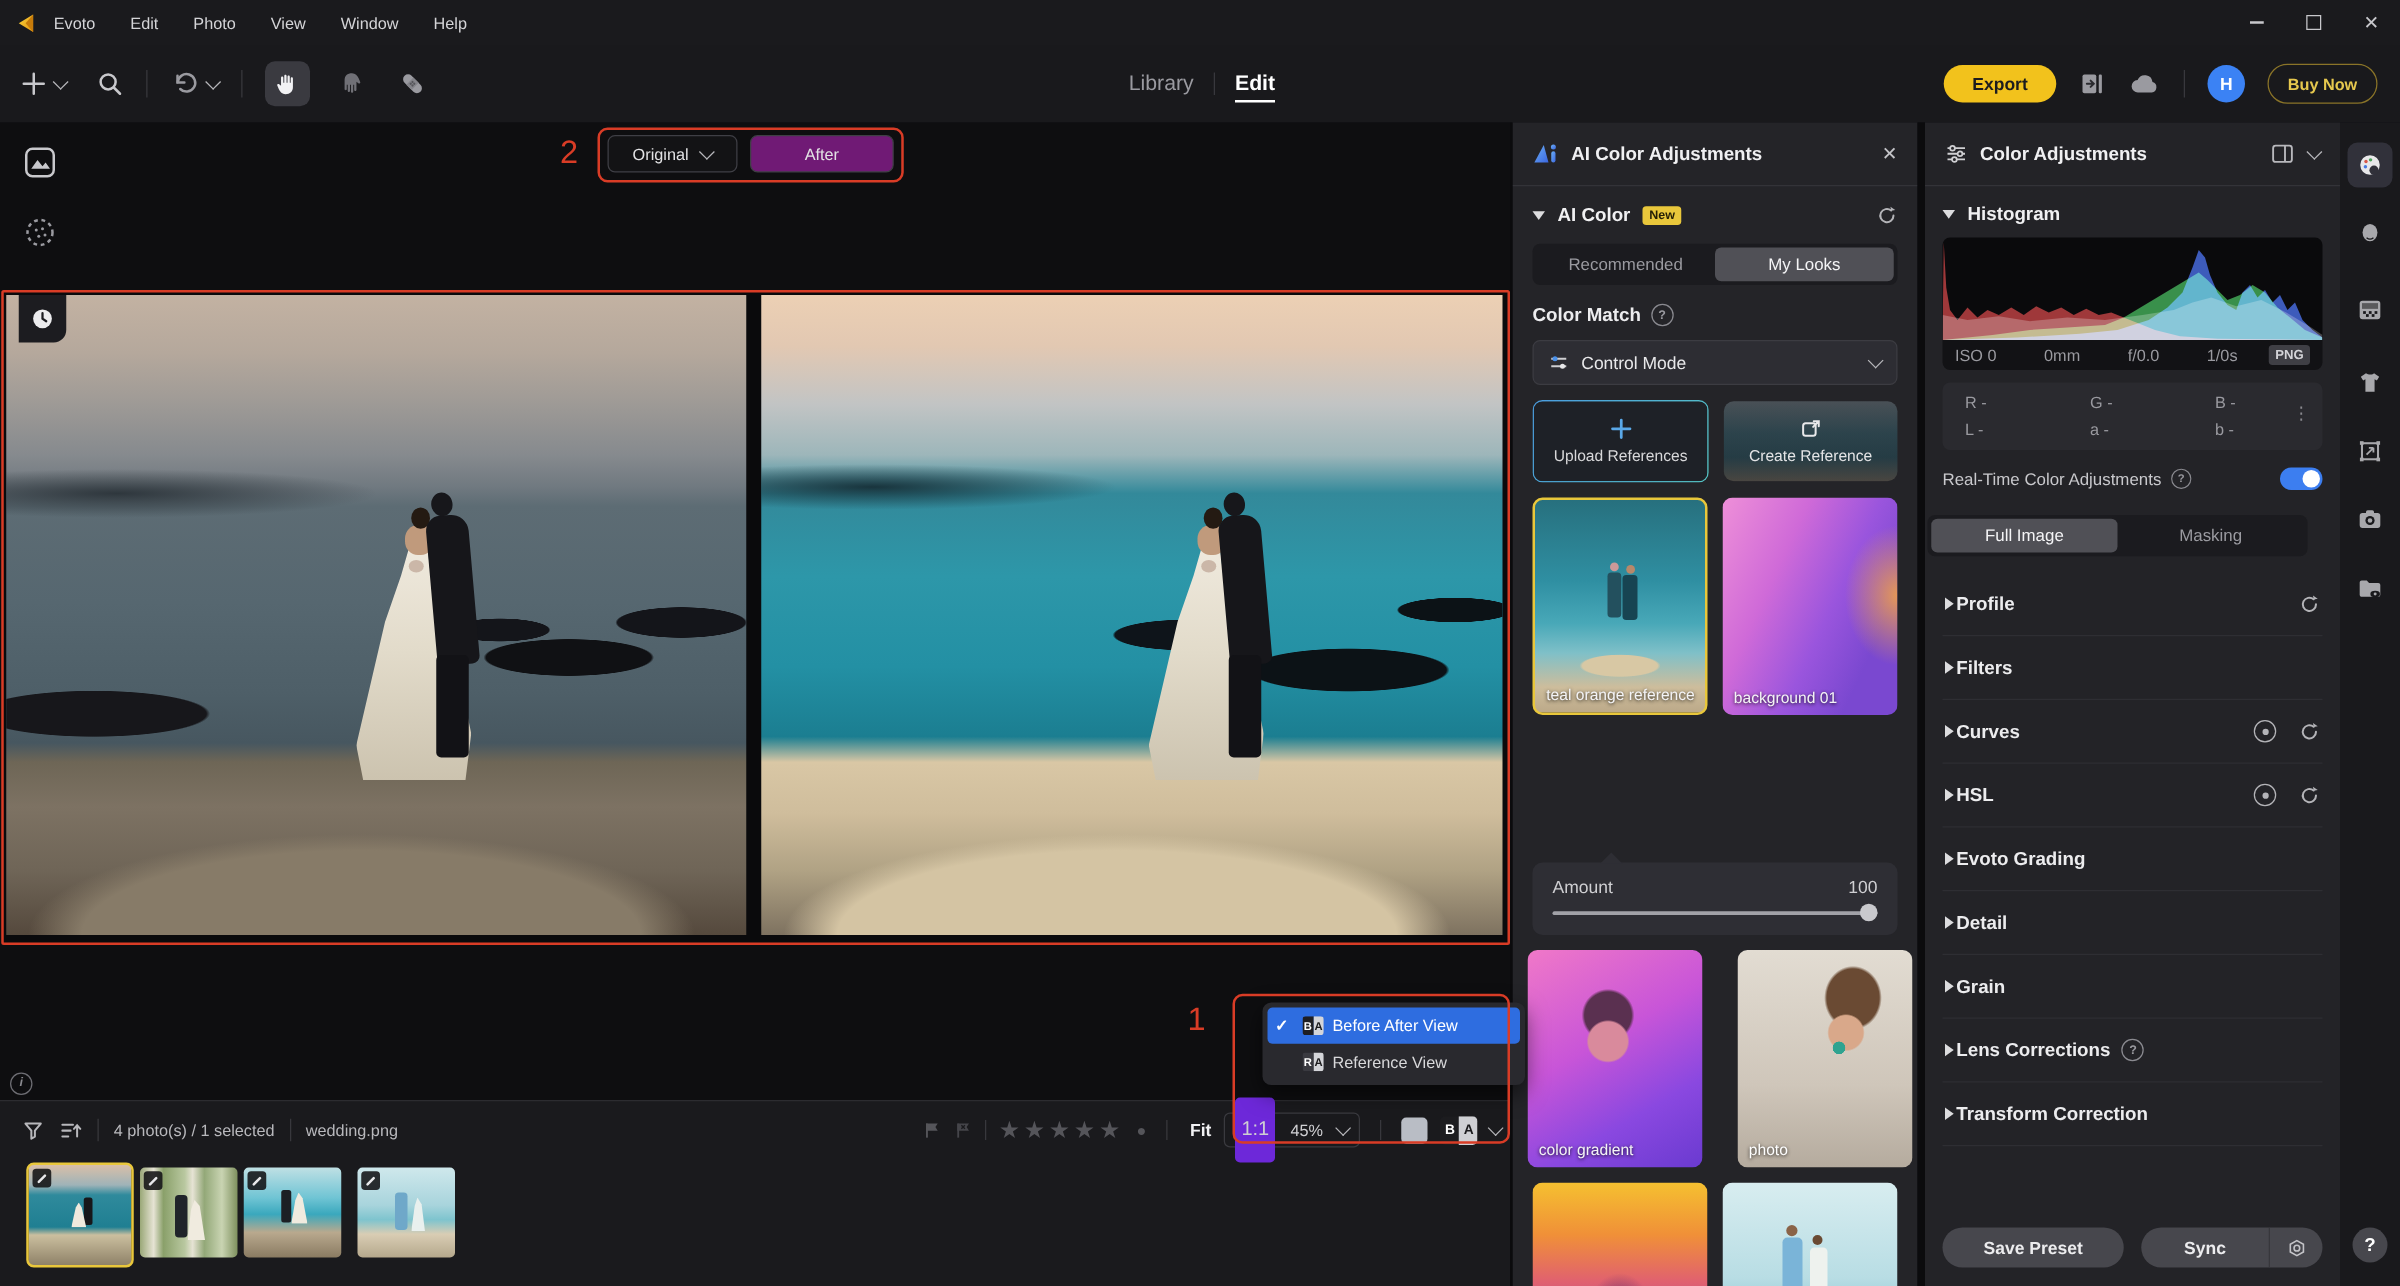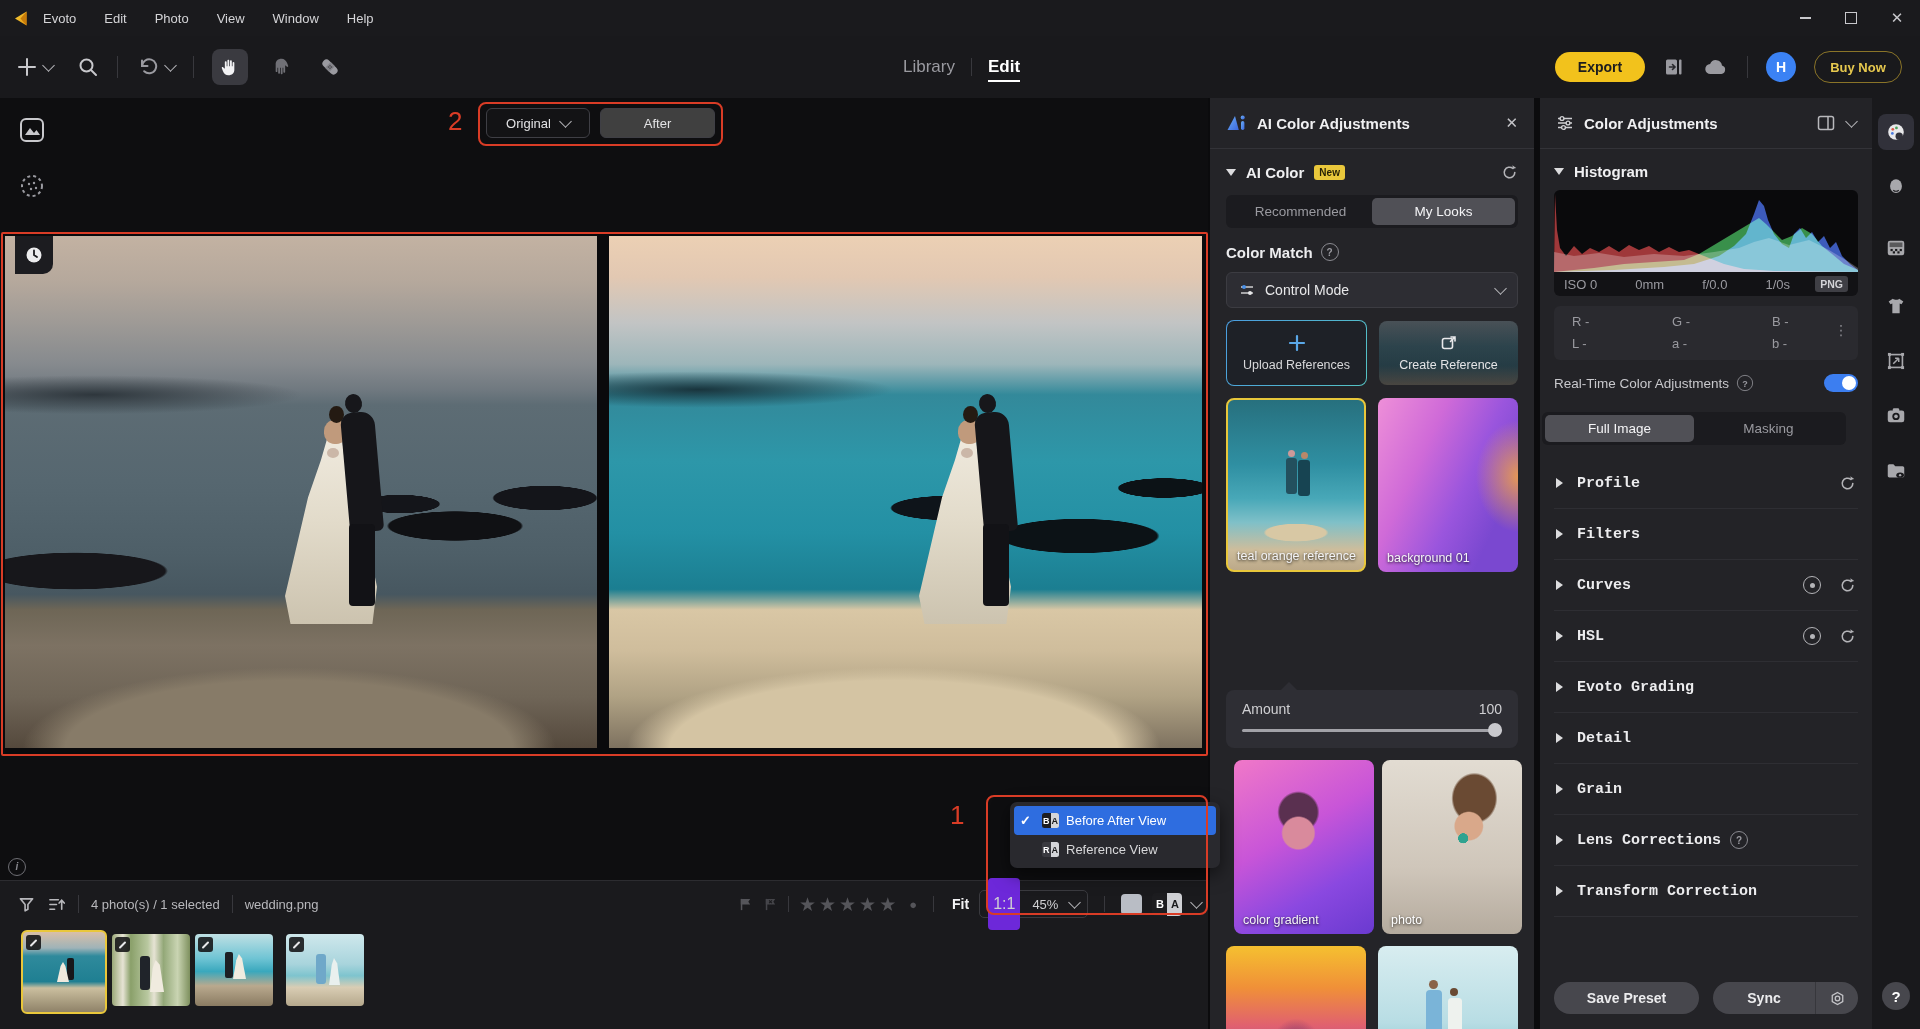--- a/index.html
+++ b/index.html
@@ -30,21 +30,21 @@
   
   .panel{position:absolute;top:98px;bottom:0;background:#242428;}
   .p-head{height:50px;display:flex;align-items:center;padding:0 16px;border-bottom:1px solid #333338;}
   .p-title{font-size:15px;font-weight:700;color:#f0f0f2;}
   .seg{background:#1b1b1f;border-radius:6px;padding:3px;display:flex;}
   .seg span{flex:1;text-align:center;font-size:13.5px;color:#9a9aa0;padding:6px 0;border-radius:5px;}
   .seg .on{background:#505056;color:#f4f4f6;}
   .look{position:relative;width:140px;height:174px;border-radius:8px;overflow:hidden;}
   .look .lbl{position:absolute;left:9px;bottom:7px;font-size:12.5px;color:#f4f4f6;text-shadow:0 1px 3px rgba(0,0,0,.85);}
   .cp-row{display:flex;align-items:center;height:50px;border-bottom:1px solid #2e2e33;padding:0 2px;}
-  .cp-lab{font-size:15px;font-weight:700;color:#ececee;margin-left:14px;font-family:Liberation Mono, monospace;}
+  .cp-lab{font-size:15px;font-weight:700;color:#ececee;margin-left:2px;}
   .ric{margin-left:auto;display:flex;align-items:center;gap:18px;}
   .btn-gray{background:#47474d;border-radius:16px;height:32px;display:flex;align-items:center;justify-content:center;
             font-size:14px;font-weight:700;color:#ececee;}
   
   .ann{border:2.5px solid #d93c26;border-radius:8px;pointer-events:none;}
   .ann-num{color:#d93c26;font-size:26px;font-weight:400;}
   
   .couple{position:absolute;width:120px;height:250px;}
   .couple>div{position:absolute;}
   .g-body{left:60px;top:26px;width:34px;height:120px;background:#16161a;border-radius:12px 14px 6px 6px;transform:rotate(-5deg);}
@@ -184,21 +184,21 @@
           <circle cx="18" cy="16" r="1.2" fill="#9a9aa0"></circle>
         </svg>
     </span>
 
     <span class="abs ann-num" style="left:448px;top:8px;">2</span>
     <div class="abs ann" style="left:478px;top:4px;width:241px;height:40px;"></div>
     <div class="abs row" style="left:486px;top:10px;width:102px;height:28px;border:1px solid #3f3f45;border-radius:6px;justify-content:center;gap:10px;background:#131315;">
       <span style="font-size:13px;color:#e2e2e4;">Original</span>
       <span class="chv" style="border-color:#b8b8bc;"></span>
     </div>
-    <div class="abs row" style="left:600px;top:10px;width:113px;height:28px;border:1px solid #3f3f45;border-radius:6px;justify-content:center;background:#404040;">
+    <div class="abs row" style="left:600px;top:10px;width:113px;height:28px;border:1px solid #3f3f45;border-radius:6px;justify-content:center;background:#701a75;">
       <span style="font-size:13px;color:#e2e2e4;">After</span>
     </div>
 
     <div class="abs" style="left:1px;top:134px;width:1203px;height:520px;border:2px solid #d93c26;border-radius:2px;background:#0a0a0c;">
 
       <div class="abs" style="left:2px;top:2px;width:592px;height:512px;overflow:hidden;background:
         radial-gradient(ellipse 110px 24px at 450px 290px, #101114 60%, rgba(16,17,20,0) 62%),
         radial-gradient(ellipse 85px 20px at 540px 262px, #14151a 60%, rgba(16,17,20,0) 62%),
         radial-gradient(ellipse 65px 15px at 395px 268px, #14151a 60%, rgba(16,17,20,0) 62%),
         radial-gradient(ellipse 150px 30px at 70px 335px, #17171b 60%, rgba(16,17,20,0) 62%),
@@ -428,21 +428,21 @@
       </div>
 
       <div class="abs" style="left:16px;top:592px;width:292px;height:58px;background:#2e2e34;border-radius:8px;">
         <div class="abs" style="left:54px;top:-8px;width:0;height:0;border-left:9px solid transparent;border-right:9px solid transparent;border-bottom:9px solid #2e2e34;"></div>
         <span class="abs" style="left:16px;top:11px;font-size:14px;color:#cfcfd2;">Amount</span>
         <span class="abs" style="right:16px;top:11px;font-size:14px;color:#cfcfd2;">100</span>
         <div class="abs" style="left:16px;top:39px;width:260px;height:3px;background:#a2a2a8;border-radius:2px;"></div>
         <div class="abs" style="left:262px;top:33px;width:14px;height:14px;background:#c9c9cd;border-radius:50%;"></div>
       </div>
 
-      <div class="abs" style="left:24px;top:662px;display:flex;gap:8px;">
+      <div class="abs" style="left:12px;top:662px;display:flex;gap:28px;">
         <div class="look" style="background:radial-gradient(circle 26px at 46% 42%, #d98a9c 60%, rgba(217,138,156,0) 66%),radial-gradient(circle 34px at 46% 30%, #5a3050 55%, rgba(90,48,80,0) 62%),linear-gradient(150deg,#f078c8 0%,#c855d8 42%,#8a48e0 72%,#6a3ad0 100%);">
           <span class="lbl">color gradient</span>
         </div>
         <div class="look" style="background:radial-gradient(circle 7px at 58% 45%, #2fa390 70%, rgba(47,163,144,0) 75%),radial-gradient(circle 22px at 62% 38%, #d9a88a 62%, rgba(217,168,138,0) 68%),radial-gradient(ellipse 36px 40px at 66% 22%, #6a4a33 58%, rgba(106,74,51,0) 64%),linear-gradient(180deg,#e2dcd2 0%,#cfc6ba 62%,#b5ab9e 100%);">
           <span class="lbl" style="color:#fff;">photo</span>
         </div>
       </div>
 
       <div class="abs" style="left:16px;top:848px;display:flex;gap:12px;">
         <div class="look" style="background:radial-gradient(ellipse 40px 52px at 50% 62%, rgba(58,28,92,.85), rgba(58,28,92,0) 68%),linear-gradient(180deg,#f5c030 0%,#f09038 24%,#e06070 46%,#a0508c 66%,#6a4aa8 86%,#4a3a90 100%);">

